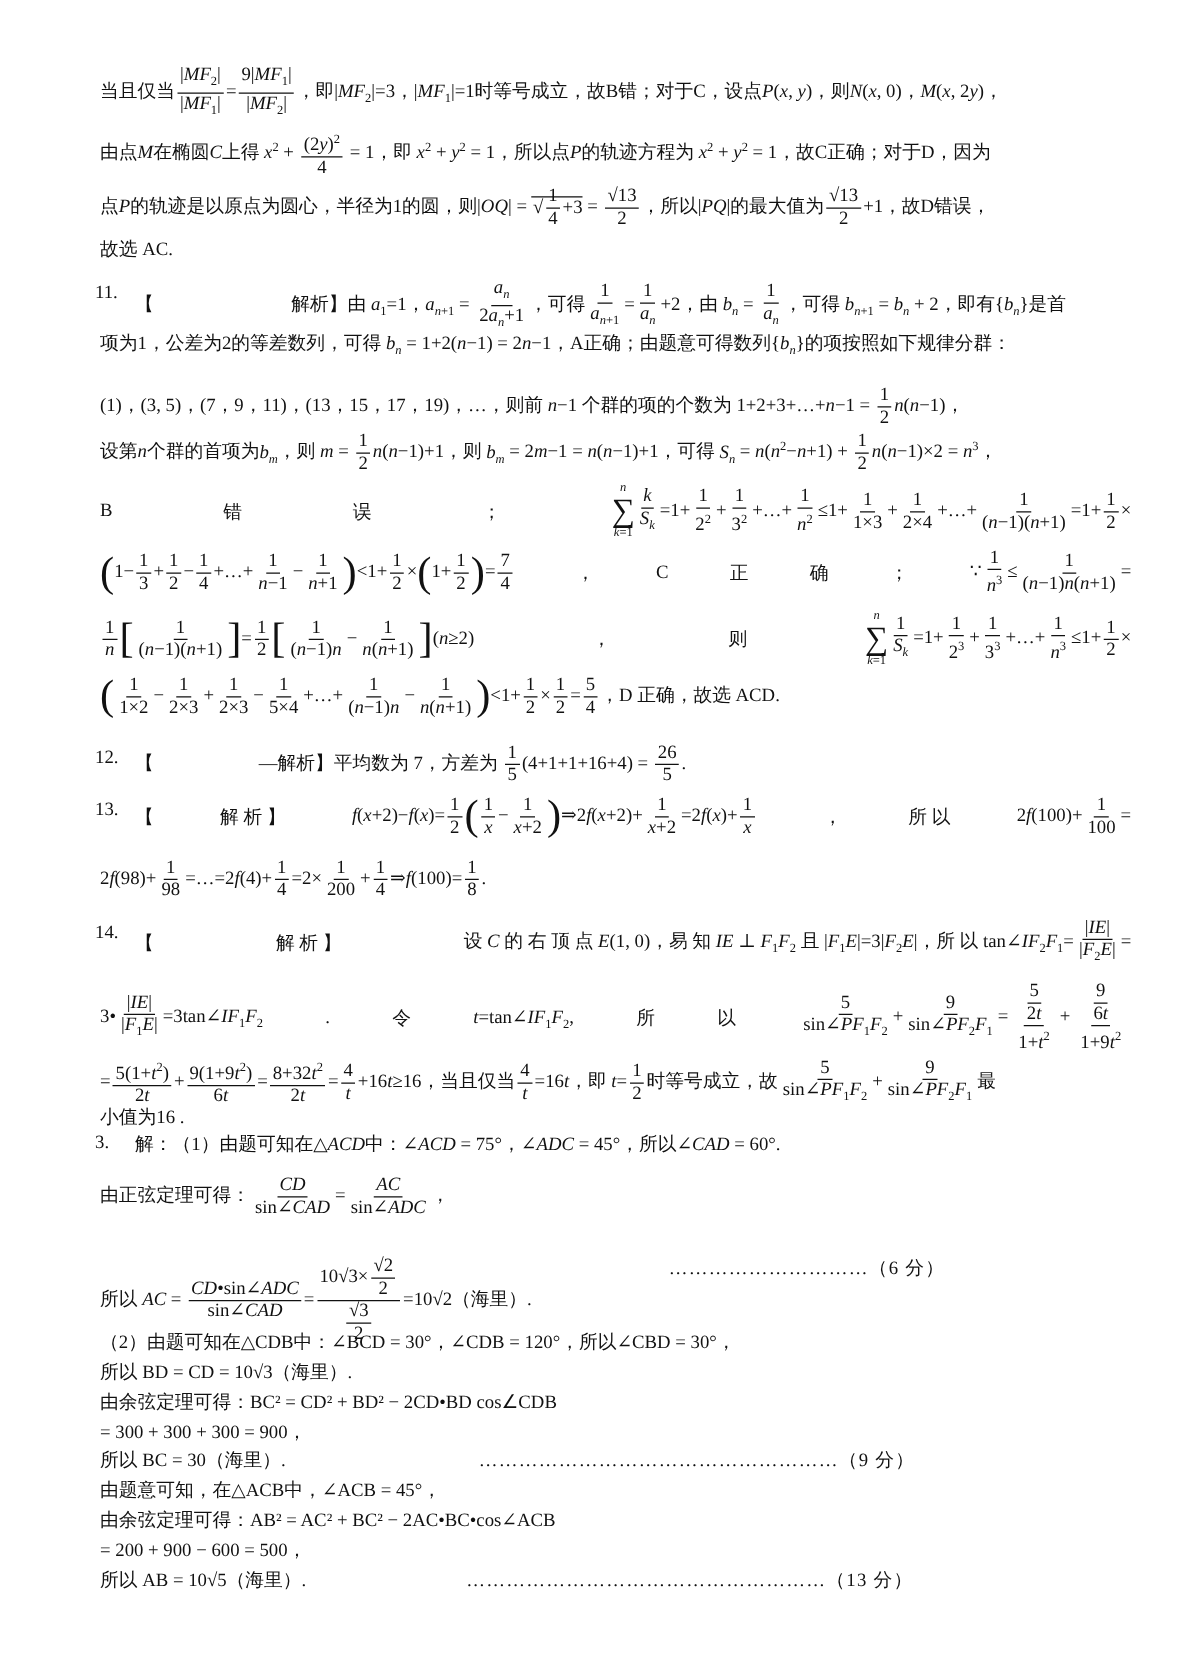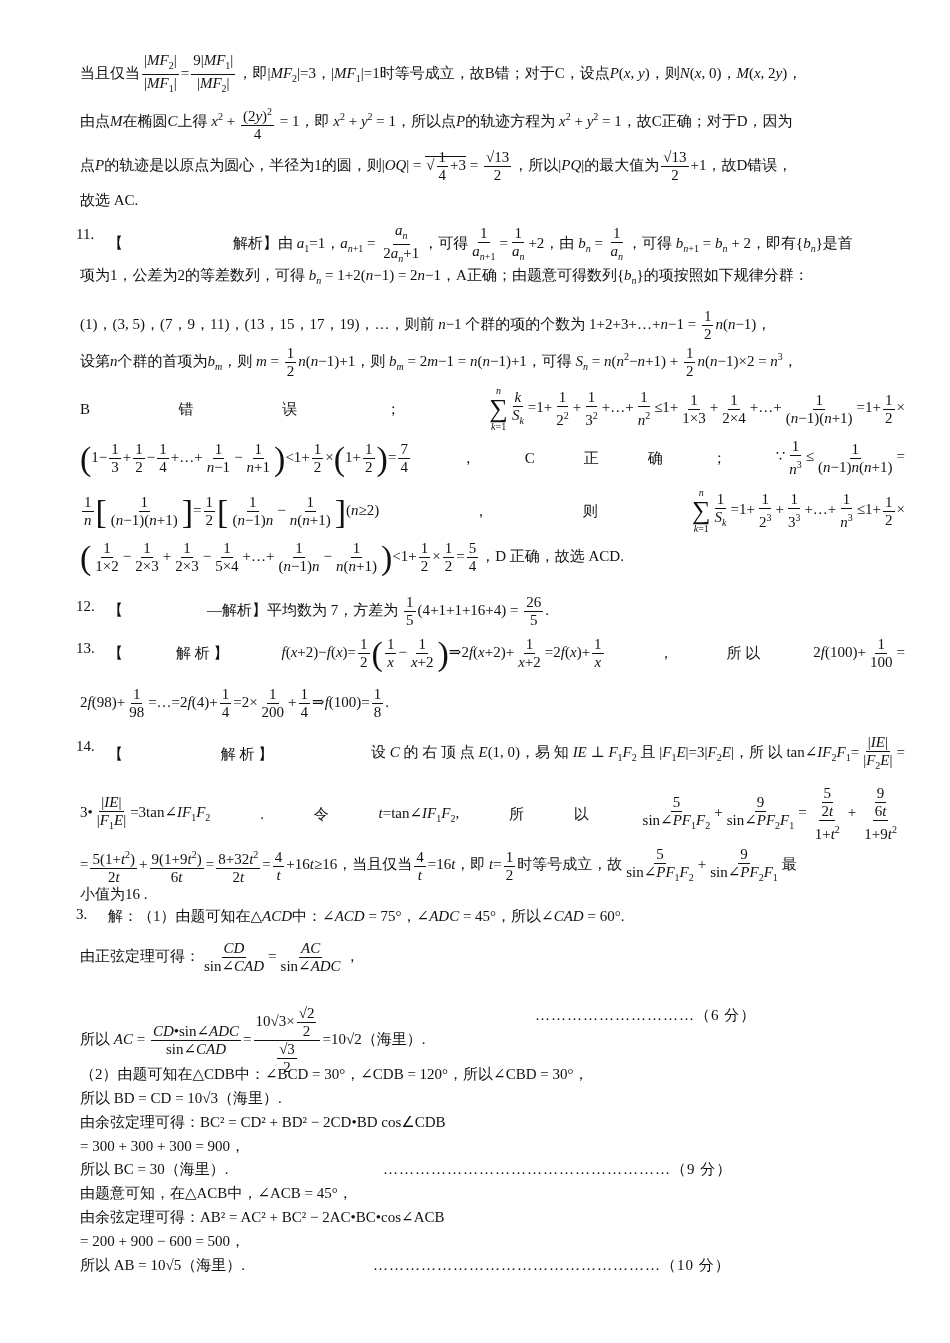--- a/index.html
+++ b/index.html
@@ -391,14 +391,14 @@
 <div class="line" style="top:1136px;">= 300 + 300 + 300 = 900，</div>
 <div class="line" style="top:1159px;">
   <span>所以 BC = 30（海里）.</span>
   <span class="dots" style="position:absolute; left:303px;"><span>………………………………………………</span><span>（9 分）</span></span>
 </div>
 <div class="line" style="top:1183px;">由题意可知，在△ACB中，∠ACB = 45°，</div>
 <div class="line" style="top:1207px;">由余弦定理可得：AB² = AC² + BC² − 2AC•BC•cos∠ACB</div>
 <div class="line" style="top:1231px;">= 200 + 900 − 600 = 500，</div>
 <div class="line" style="top:1255px;">
   <span>所以 AB = 10√5（海里）.</span>
-  <span class="dots" style="position:absolute; left:293px;"><span>………………………………………………</span><span>（10 分）</span></span>
+  <span class="dots" style="position:absolute; left:293px;"><span>………………………………………………</span><span>（13 分）</span></span>
 </div>
 
 </body></html>

